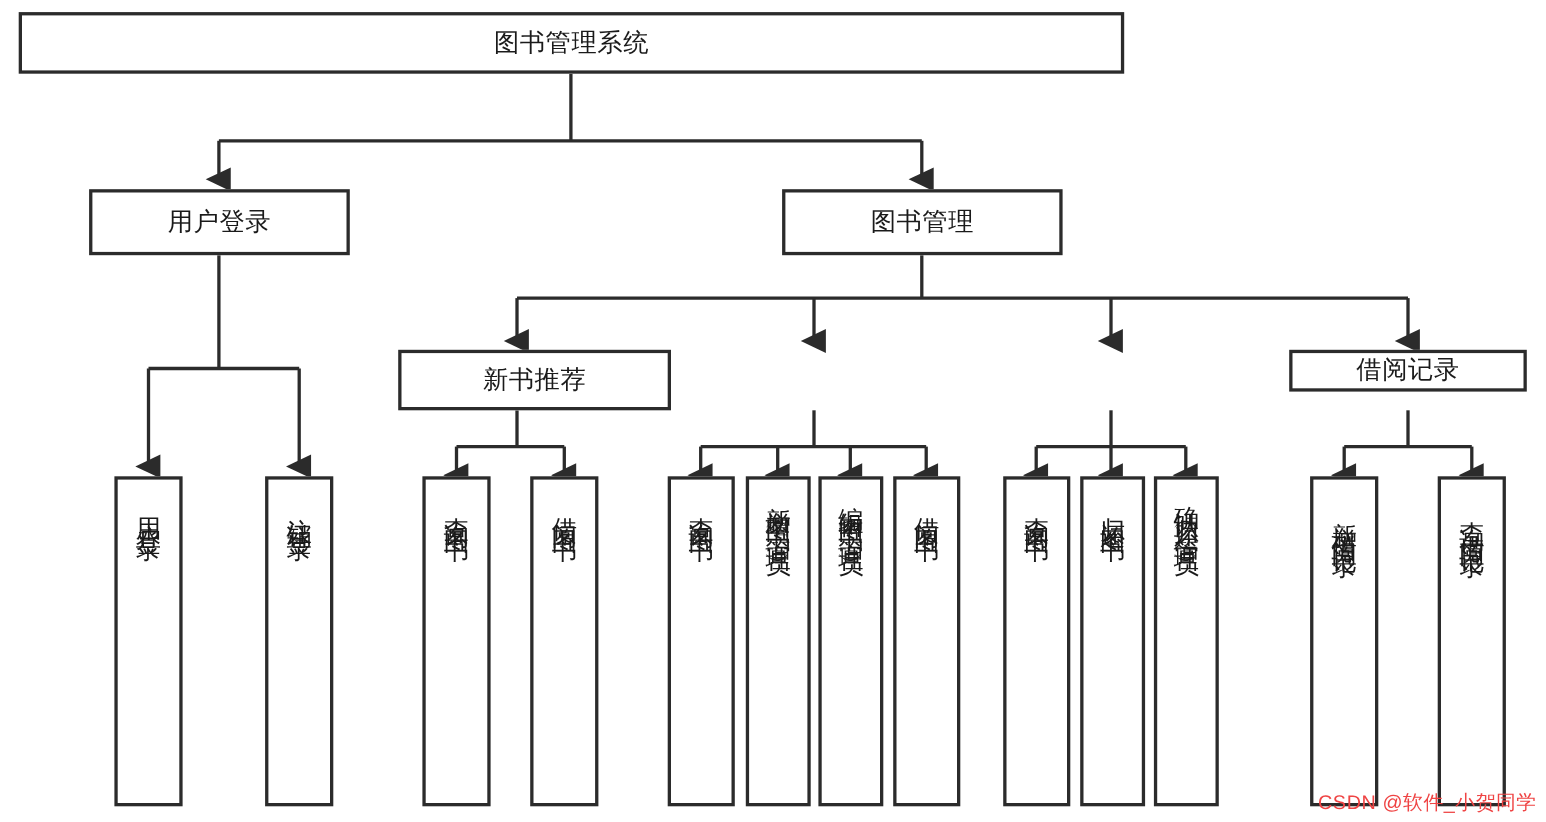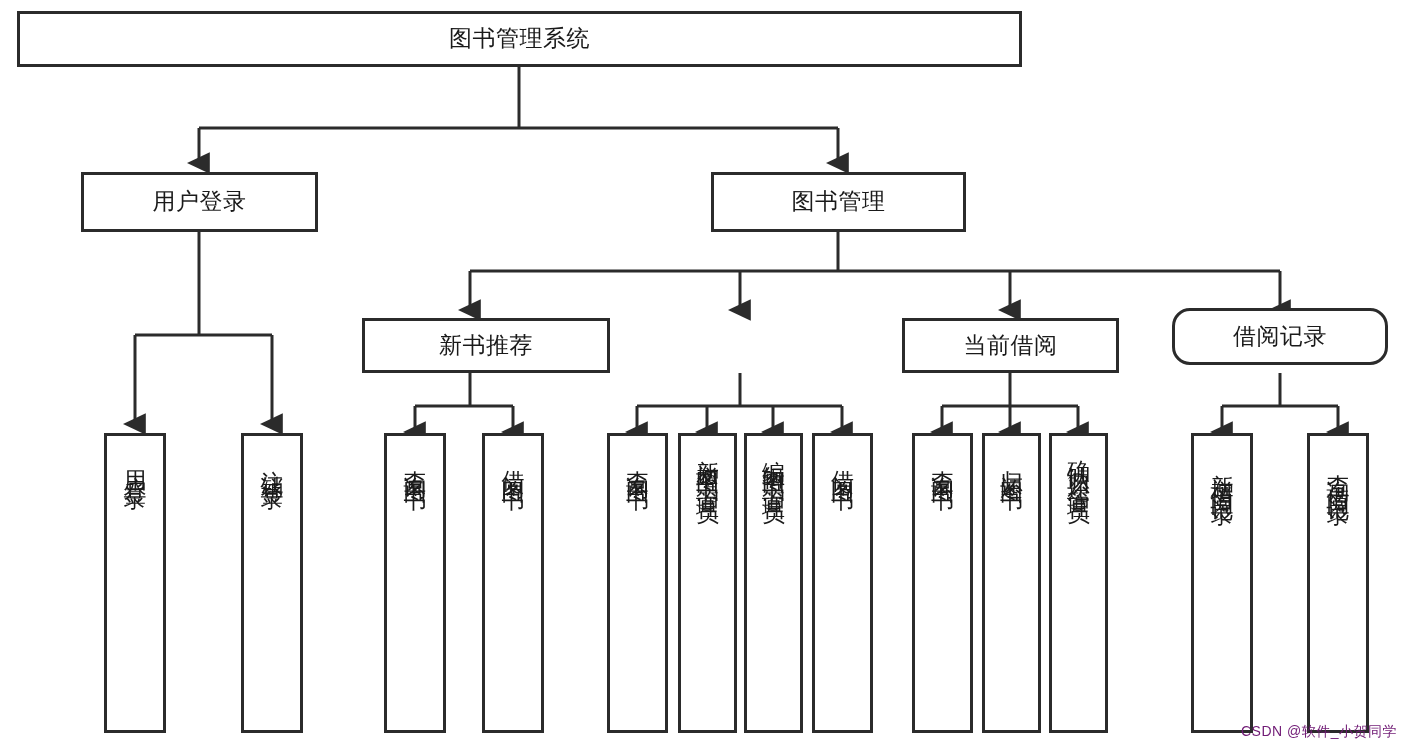--- a/index.html
+++ b/index.html
@@ -59,22 +59,22 @@
     text-orientation: upright;
     font-size: 23px;
     line-height: 1.0;
     letter-spacing: 6px;
     white-space: nowrap;
   }
   .watermark {
     position: absolute;
     right: 8px;
     bottom: 6px;
-    font-size: 14px;
-    color: #701a75;
+    font-size: 18px;
+    color: #ef4444;
     white-space: nowrap;
     z-index: 5;
     letter-spacing: 0.5px;
   }
 </style>
 </head>
 <body>
 
 <div id="canvas">
 
@@ -135,24 +135,21 @@
   <div class="node h" style="left:81px; top:172px; width:237px; height:60px;">
     <span class="lbl">用户登录</span>
   </div>
   <div class="node h" style="left:711px; top:172px; width:255px; height:60px;">
     <span class="lbl">图书管理</span>
   </div>
 
   <div class="node h" style="left:362px; top:318px; width:248px; height:55px;">
     <span class="lbl">新书推荐</span>
   </div>
-  <div class="node h" style="left:902px; top:318px; width:217px; height:55px;">
-    <span class="lbl">当前借阅</span>
-  </div>
-  <div class="node h" style="left:1172px; top:308px; width:216px; height:57px;border-radius:18px;">
+  <div class="node h" style="left:1172px; top:318px; width:216px; height:38px;">
     <span class="lbl">借阅记录</span>
   </div>
 
   <div class="node v" style="left:104px; top:433px; width:62px; height:300px;">
     <span class="lbl">用户登录</span>
   </div>
   <div class="node v" style="left:241px; top:433px; width:62px; height:300px;">
     <span class="lbl">注销登录</span>
   </div>
 

